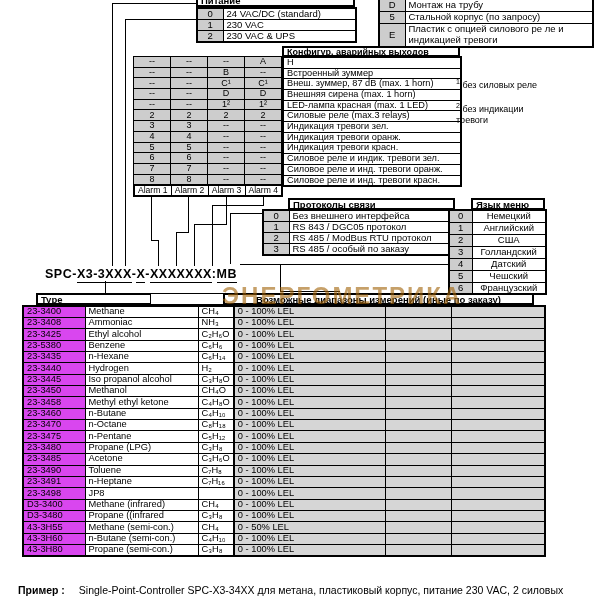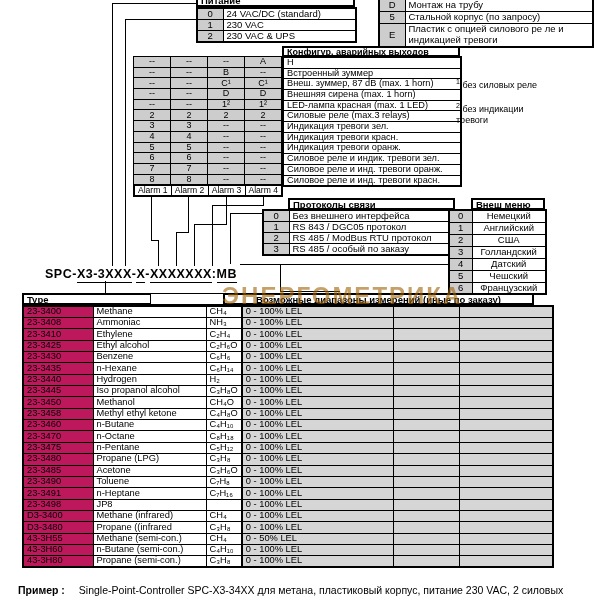--- a/index.html
+++ b/index.html
@@ -44,26 +44,26 @@
   #language-hdr{left:471px;top:198px;width:74px;height:12px;}
   #language-table{left:448px;top:209px;}
   #language-table td{height:12px;}
   #language-table td:first-child{width:23px;text-align:center;background:#cdcdcd;}
   #language-table td:last-child{width:74px;text-align:center;}
   
   #order-code{position:absolute;left:45px;top:267px;font-size:12.5px;font-weight:bold;
               letter-spacing:.5px;z-index:2;white-space:nowrap;}
   #order-code .u{border-bottom:1.5px solid #000;padding-bottom:1px;}
   
-  #gas-type-hdr{left:22px;top:293px;width:136px;height:12px;}
+  #gas-type-hdr{left:36px;top:293px;width:136px;height:12px;}
   #gas-empty-hdr{left:150px;top:293px;width:87px;height:12px;border-width:1px;}
   #gas-range-hdr{left:223px;top:293px;width:311px;height:12px;justify-content:center;}
   #gas-body{left:22px;top:305px;}
   #gas-body td{height:11.37px;font-size:9.3px;}
-  #gas-body td:nth-child(1){width:70px;background:#be185d;}
+  #gas-body td:nth-child(1){width:62px;background:#d946ef;}
   #gas-body td:nth-child(2){width:113px;margin-left:36px;}
   #gas-body td:nth-child(3){width:32px;}
   #gas-body td:nth-child(4){width:152px;background:#d6d6d6;border-left:2px solid #000;}
   #gas-body td:nth-child(5){width:66px;background:#d6d6d6;}
   #gas-body td:nth-child(6){width:93px;background:#d6d6d6;}
   
   #example{position:absolute;left:18px;top:584px;font-size:10.5px;z-index:2;white-space:nowrap;}
   #example .lbl{font-weight:bold;margin-right:14px;}
   
   #watermark{position:absolute;left:222px;top:282px;font-size:24px;font-weight:bold;
@@ -229,24 +229,24 @@
         <tr>
           <td>LED-лампа красная (max. 1 LED)</td>
         </tr>
         <tr>
           <td>Силовые реле (max.3 relays)</td>
         </tr>
         <tr>
           <td>Индикация тревоги зел.</td>
         </tr>
         <tr>
+          <td>Индикация тревоги оранж.</td>
+        </tr>
+        <tr>
           <td>Индикация тревоги красн.</td>
-        </tr>
-        <tr>
-          <td>Индикация тревоги оранж.</td>
         </tr>
         <tr>
           <td>Силовое реле и индик. тревоги зел.</td>
         </tr>
         <tr>
           <td>Силовое реле и инд. тревоги оранж.</td>
         </tr>
         <tr>
           <td>Силовое реле и инд. тревоги красн.</td>
         </tr>
@@ -286,21 +286,21 @@
           <td>2</td>
           <td>RS 485 / ModBus RTU протокол</td>
         </tr>
         <tr>
           <td>3</td>
           <td>RS 485 / особый по заказу</td>
         </tr>
       </tbody>
   </table>
 
-  <div class="hbox" id="language-hdr">Внеш меню</div>
+  <div class="hbox" id="language-hdr">Язык меню</div>
   <table class="t" id="language-table">
     <tbody>
         <tr>
           <td>0</td>
           <td>Немецкий</td>
         </tr>
         <tr>
           <td>1</td>
           <td>Английский</td>
         </tr>
@@ -346,37 +346,29 @@
         </tr>
         <tr>
           <td>23-3408</td>
           <td>Ammoniac</td>
           <td>NH₃</td>
           <td>0 - 100% LEL</td>
           <td></td>
           <td></td>
         </tr>
         <tr>
-          <td>23-3410</td>
-          <td>Ethylene</td>
-          <td>C₂H₄</td>
-          <td>0 - 100% LEL</td>
-          <td></td>
-          <td></td>
-        </tr>
-        <tr>
           <td>23-3425</td>
           <td>Ethyl alcohol</td>
           <td>C₂H₆O</td>
           <td>0 - 100% LEL</td>
           <td></td>
           <td></td>
         </tr>
         <tr>
-          <td>23-3430</td>
+          <td>23-5380</td>
           <td>Benzene</td>
           <td>C₆H₆</td>
           <td>0 - 100% LEL</td>
           <td></td>
           <td></td>
         </tr>
         <tr>
           <td>23-3435</td>
           <td>n-Hexane</td>
           <td>C₆H₁₄</td>

